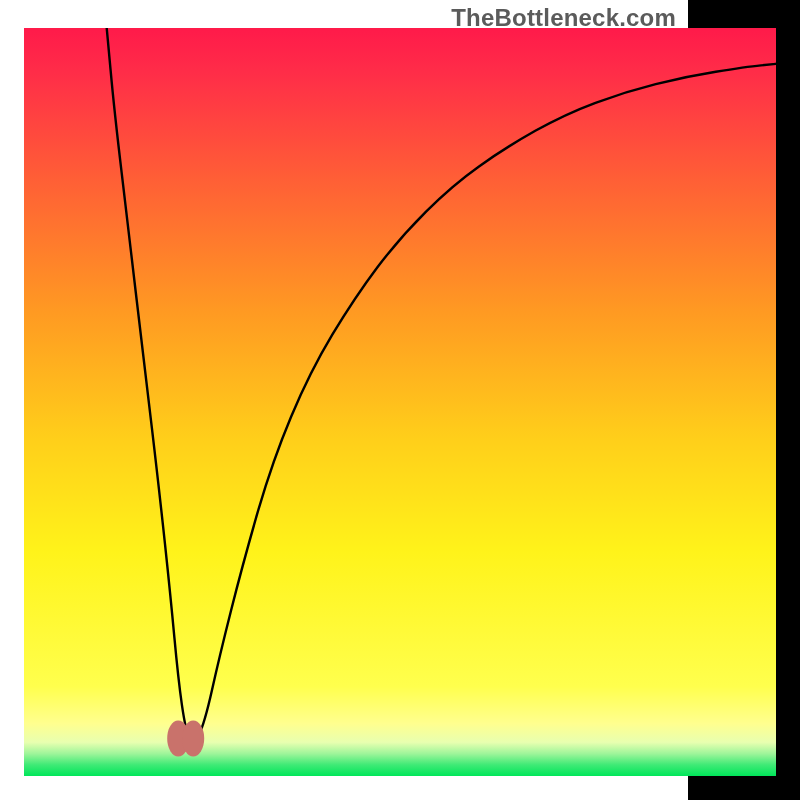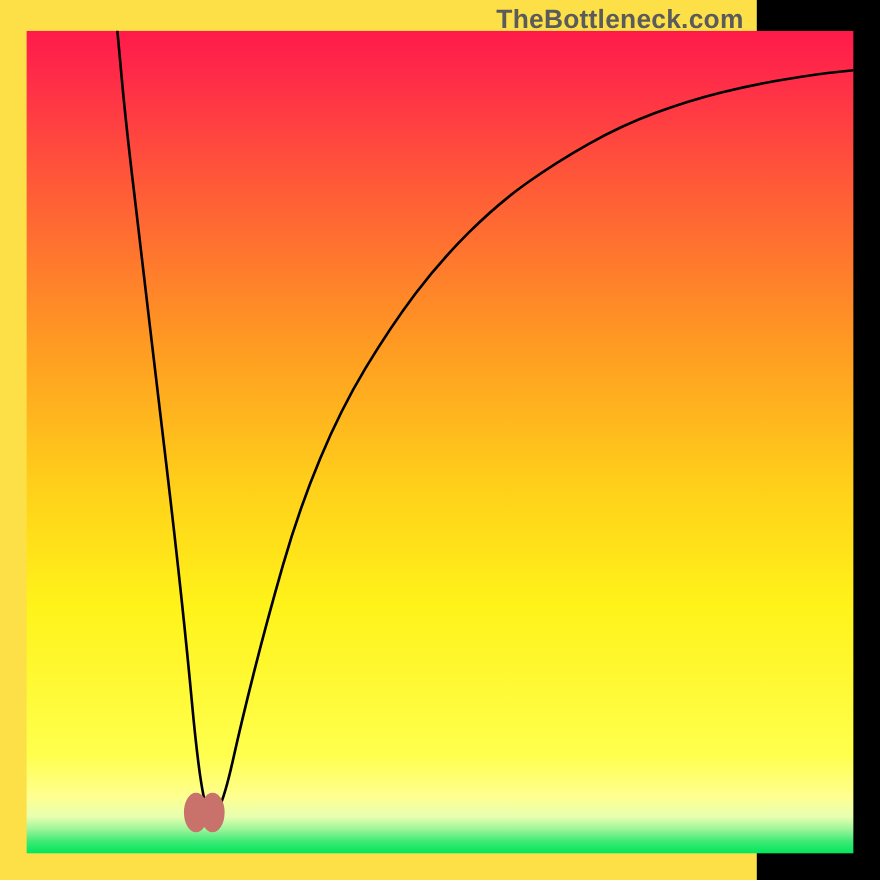--- a/index.html
+++ b/index.html
@@ -1,21 +1,21 @@
 <!DOCTYPE html>
 <html><head>
 <meta charset="utf-8">
 <style>
   * { margin: 0; padding: 0; box-sizing: border-box; }
   html, body { width: 800px; height: 800px; overflow: hidden; background: #000; }
   .frame {
     position: relative;
     width: 688px;
     height: 800px;
-    background: #fde047;
+    background: #ffffff;
   }
   .watermark {
     position: absolute;
     top: 4px;
     right: 12px;
     font-family: Arial, Helvetica, sans-serif;
     font-size: 24px;
     font-weight: 600;
     color: #5b5b5b;
     letter-spacing: 0.2px;

